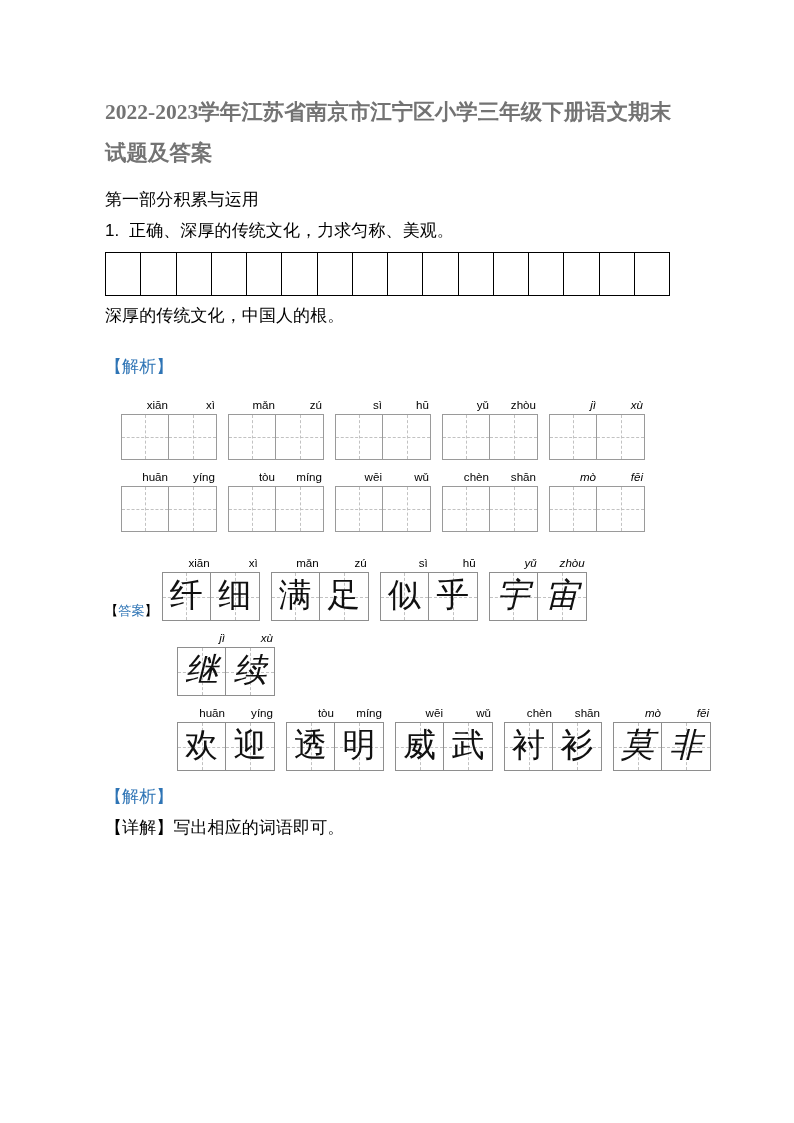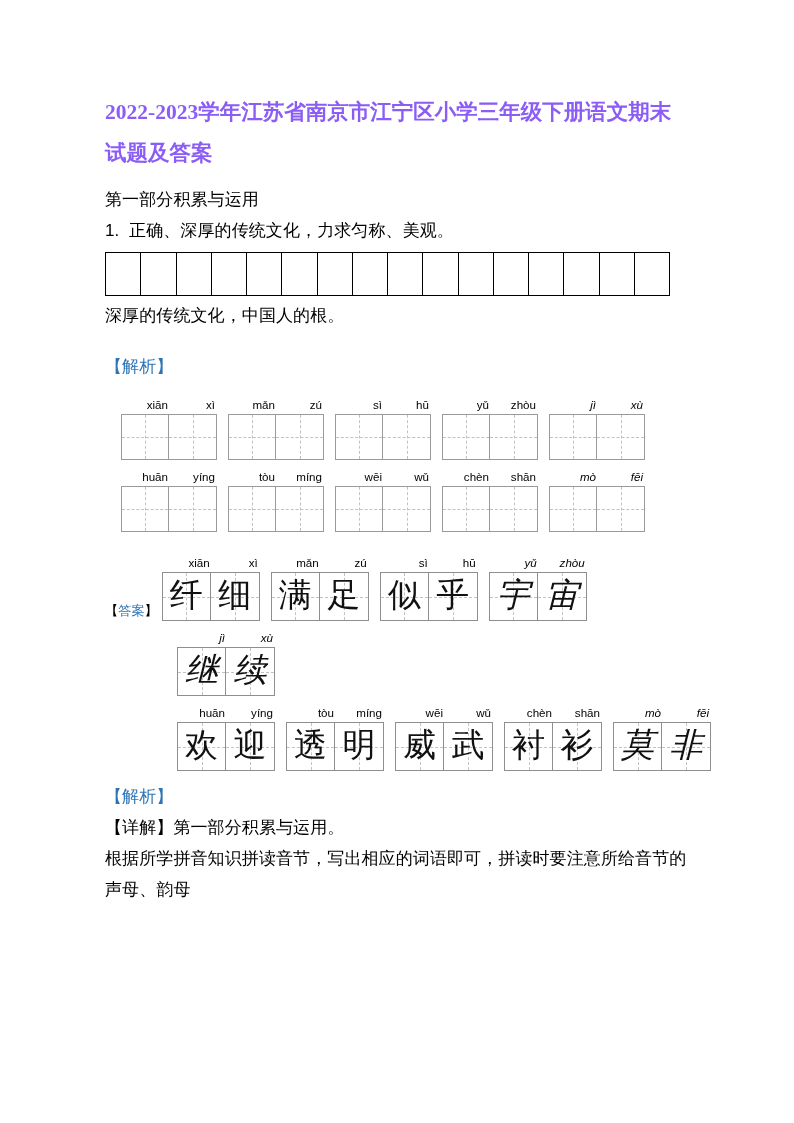--- a/index.html
+++ b/index.html
@@ -25,21 +25,21 @@
 
   
   .doc-title {
     font-family: "Liberation Serif", "DejaVu Serif", serif;
     font-size: 21.5px;
     font-weight: 700;
     line-height: 41px;
     letter-spacing: 0px;
     padding-top: 92px;
     margin: 0;
-    color: #8b5cf6;
+    color: #737373;
     word-break: break-all;
   }
 
   
   .para {
     font-size: 17px;
     line-height: 31px;
     margin: 0;
     color: #000;
     word-break: break-all;
@@ -459,18 +459,17 @@
       </div>
     </div>
 
   <div class="spacer-10"></div>
 
   <p class="para">
     <span class="blue">【解析】</span>
   </p>
 
   <p class="para">
-    <span>【详解】</span><span>第一部分积累与运用。</span>
+    <span>【详解】</span><span>写出相应的词语即可。</span>
   </p>
 
-  <p class="para">根据所学拼音知识拼读音节，写出相应的词语即可，拼读时要注意所给音节的声母、韵母</p>
 
 </div>
 
 </body></html>

